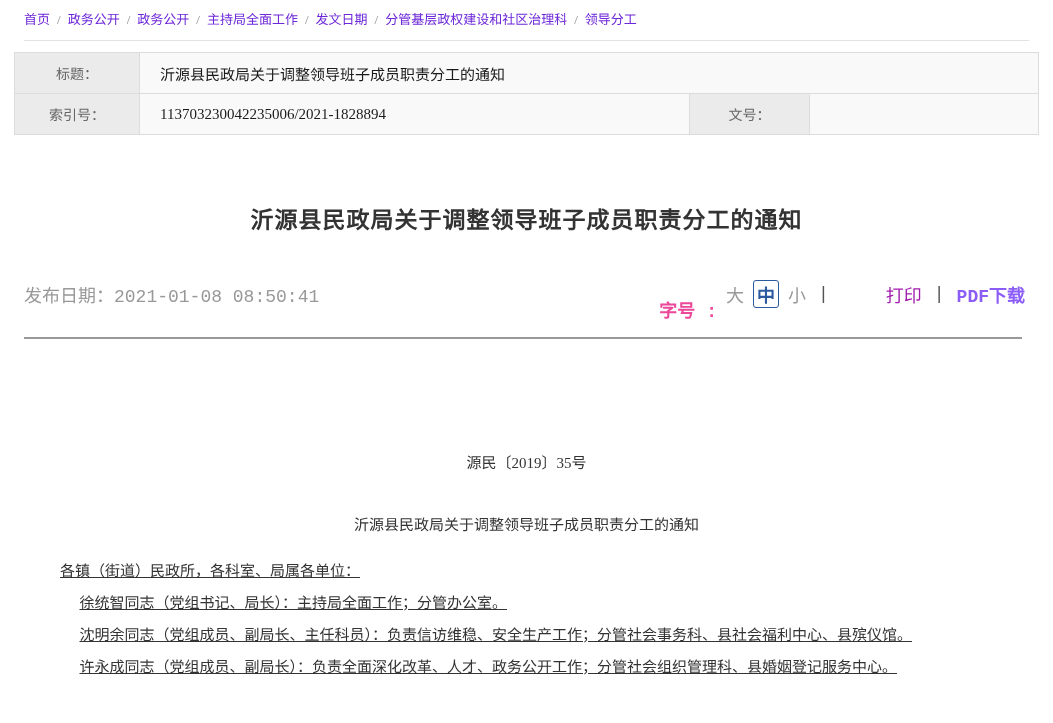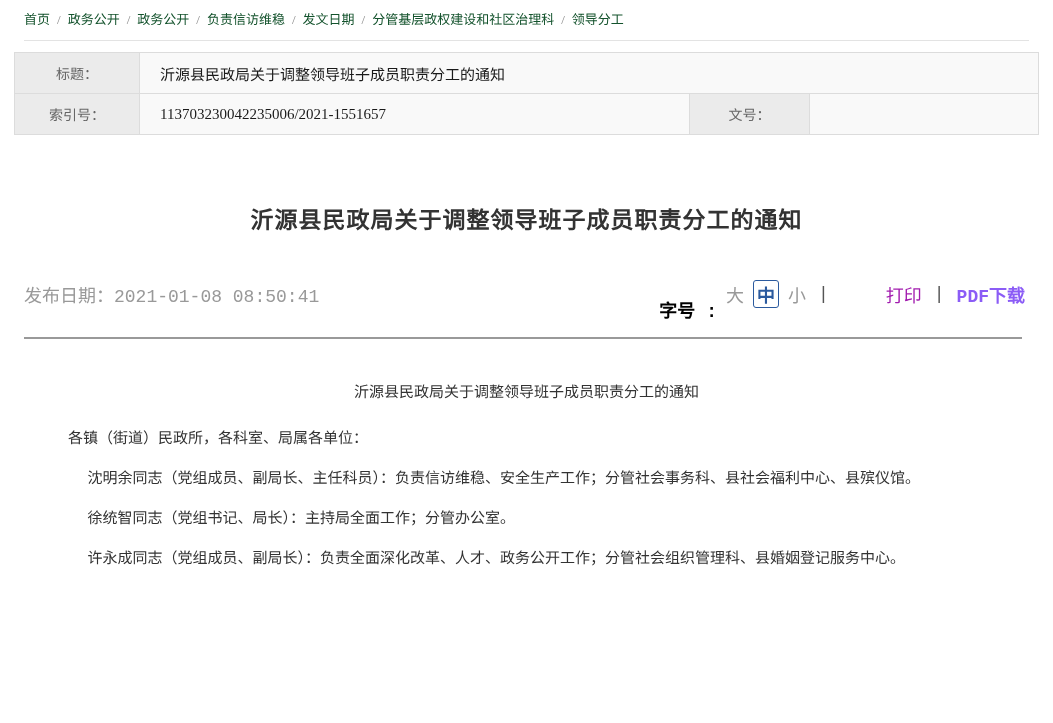--- a/index.html
+++ b/index.html
@@ -13,21 +13,21 @@
     font-family: "Liberation Sans", "DejaVu Sans", sans-serif;
   }
 
   
   .breadcrumb {
     padding: 9px 24px 12px 24px;
     font-size: 13px;
     color: #666;
     font-family: "Liberation Serif", "DejaVu Serif", serif;
   }
-  .breadcrumb a { color: #14532d; text-decoration: none; cursor: pointer; }
+  .breadcrumb a { color: #6d28d9; text-decoration: none; cursor: pointer; }
   .breadcrumb .sep { color: #888; margin: 0 7px; }
   .bc-divider { border-bottom: 1px solid #e3e3e3; margin: 0 24px; }
 
   
   .info-table {
     border-collapse: collapse;
     table-layout: fixed;
     width: 1025px;
     margin: 11px 6px 0 14px;
     font-size: 14px;
@@ -65,21 +65,21 @@
     margin: 30px 28px 0 24px;
     display: flex;
     justify-content: space-between;
     align-items: center;
     font-size: 18px;
     font-family: Liberation Mono, monospace;
   }
   .pub-date { color: #999; }
   .tools { display: flex; align-items: center; gap: 9px; color: #333; }
   .tools a { text-decoration: none; cursor: pointer; }
-  .fs-label { font-weight: 700; color: #000000; margin-top: 31px; }
+  .fs-label { font-weight: 700; color: #ec4899; margin-top: 31px; }
   .fs-btn { color: #999; }
   .fs-btn.active {
     color: #2b5a9e;
     border: 1px solid #2b5a9e;
     border-radius: 3px;
     padding: 0 3px;
     font-weight: 700;
   }
   .bar { color: #555; margin: 0 3px; }
   .print-link { color: #a21caf; margin-left: 45px; }
@@ -100,46 +100,46 @@
   .doc-title {
     margin: 41px 0 0 0;
     text-align: center;
     font-size: 15px;
   }
   .paragraphs {
     margin: 25px 52px 0 52px;
     font-size: 15px;
     line-height: 24px;
   }
-  .paragraphs p { margin: 16px; }
+  .paragraphs p { margin: 8px; text-decoration: underline; }
   .paragraphs p.indent { text-indent: 1.3em; }
 </style>
 </head>
 <body>
 
 <nav class="breadcrumb">
-  <a>首页</a><span class="sep">/</span><a>政务公开</a><span class="sep">/</span><a>政务公开</a><span class="sep">/</span><a>负责信访维稳</a><span class="sep">/</span><a>发文日期</a><span class="sep">/</span><a>分管基层政权建设和社区治理科</a><span class="sep">/</span><a>领导分工</a>
+  <a>首页</a><span class="sep">/</span><a>政务公开</a><span class="sep">/</span><a>政务公开</a><span class="sep">/</span><a>主持局全面工作</a><span class="sep">/</span><a>发文日期</a><span class="sep">/</span><a>分管基层政权建设和社区治理科</a><span class="sep">/</span><a>领导分工</a>
 </nav>
 <div class="bc-divider"></div>
 
 <table class="info-table">
   <colgroup>
       <col class="col1">
       <col class="col2">
       <col class="col3">
       <col>
     </colgroup>
   <tbody>
       <tr>
     <th>标题：</th>
     <td colspan="3">沂源县民政局关于调整领导班子成员职责分工的通知</td>
   </tr>
   <tr>
     <th>索引号：</th>
-    <td>113703230042235006/2021-1551657</td>
+    <td>113703230042235006/2021-1828894</td>
     <th>文号：</th>
     <td></td>
   </tr>
 </tbody>
   </table>
 
 <h1 class="main-title">沂源县民政局关于调整领导班子成员职责分工的通知</h1>
 
 <div class="meta-row">
   <div class="pub-date"><span>发布日期：</span><span>2021-01-08 08:50:41</span></div>
@@ -151,20 +151,21 @@
     <span class="bar">|</span>
     <a class="print-link">打印</a>
     <span class="bar">|</span>
     <a class="pdf-link">PDF下载</a>
   </div>
 </div>
 
 <div class="content-divider"></div>
 
 <article class="article">
+  <p class="doc-number">源民〔2019〕35号</p>
   <p class="doc-title">沂源县民政局关于调整领导班子成员职责分工的通知</p>
   <div class="paragraphs">
     <p>各镇（街道）民政所，各科室、局属各单位：</p>
+    <p class="indent">徐统智同志（党组书记、局长）：主持局全面工作；分管办公室。</p>
     <p class="indent">沈明余同志（党组成员、副局长、主任科员）：负责信访维稳、安全生产工作；分管社会事务科、县社会福利中心、县殡仪馆。</p>
-    <p class="indent">徐统智同志（党组书记、局长）：主持局全面工作；分管办公室。</p>
     <p class="indent">许永成同志（党组成员、副局长）：负责全面深化改革、人才、政务公开工作；分管社会组织管理科、县婚姻登记服务中心。</p>
   </div>
 </article>
 
 </body></html>

